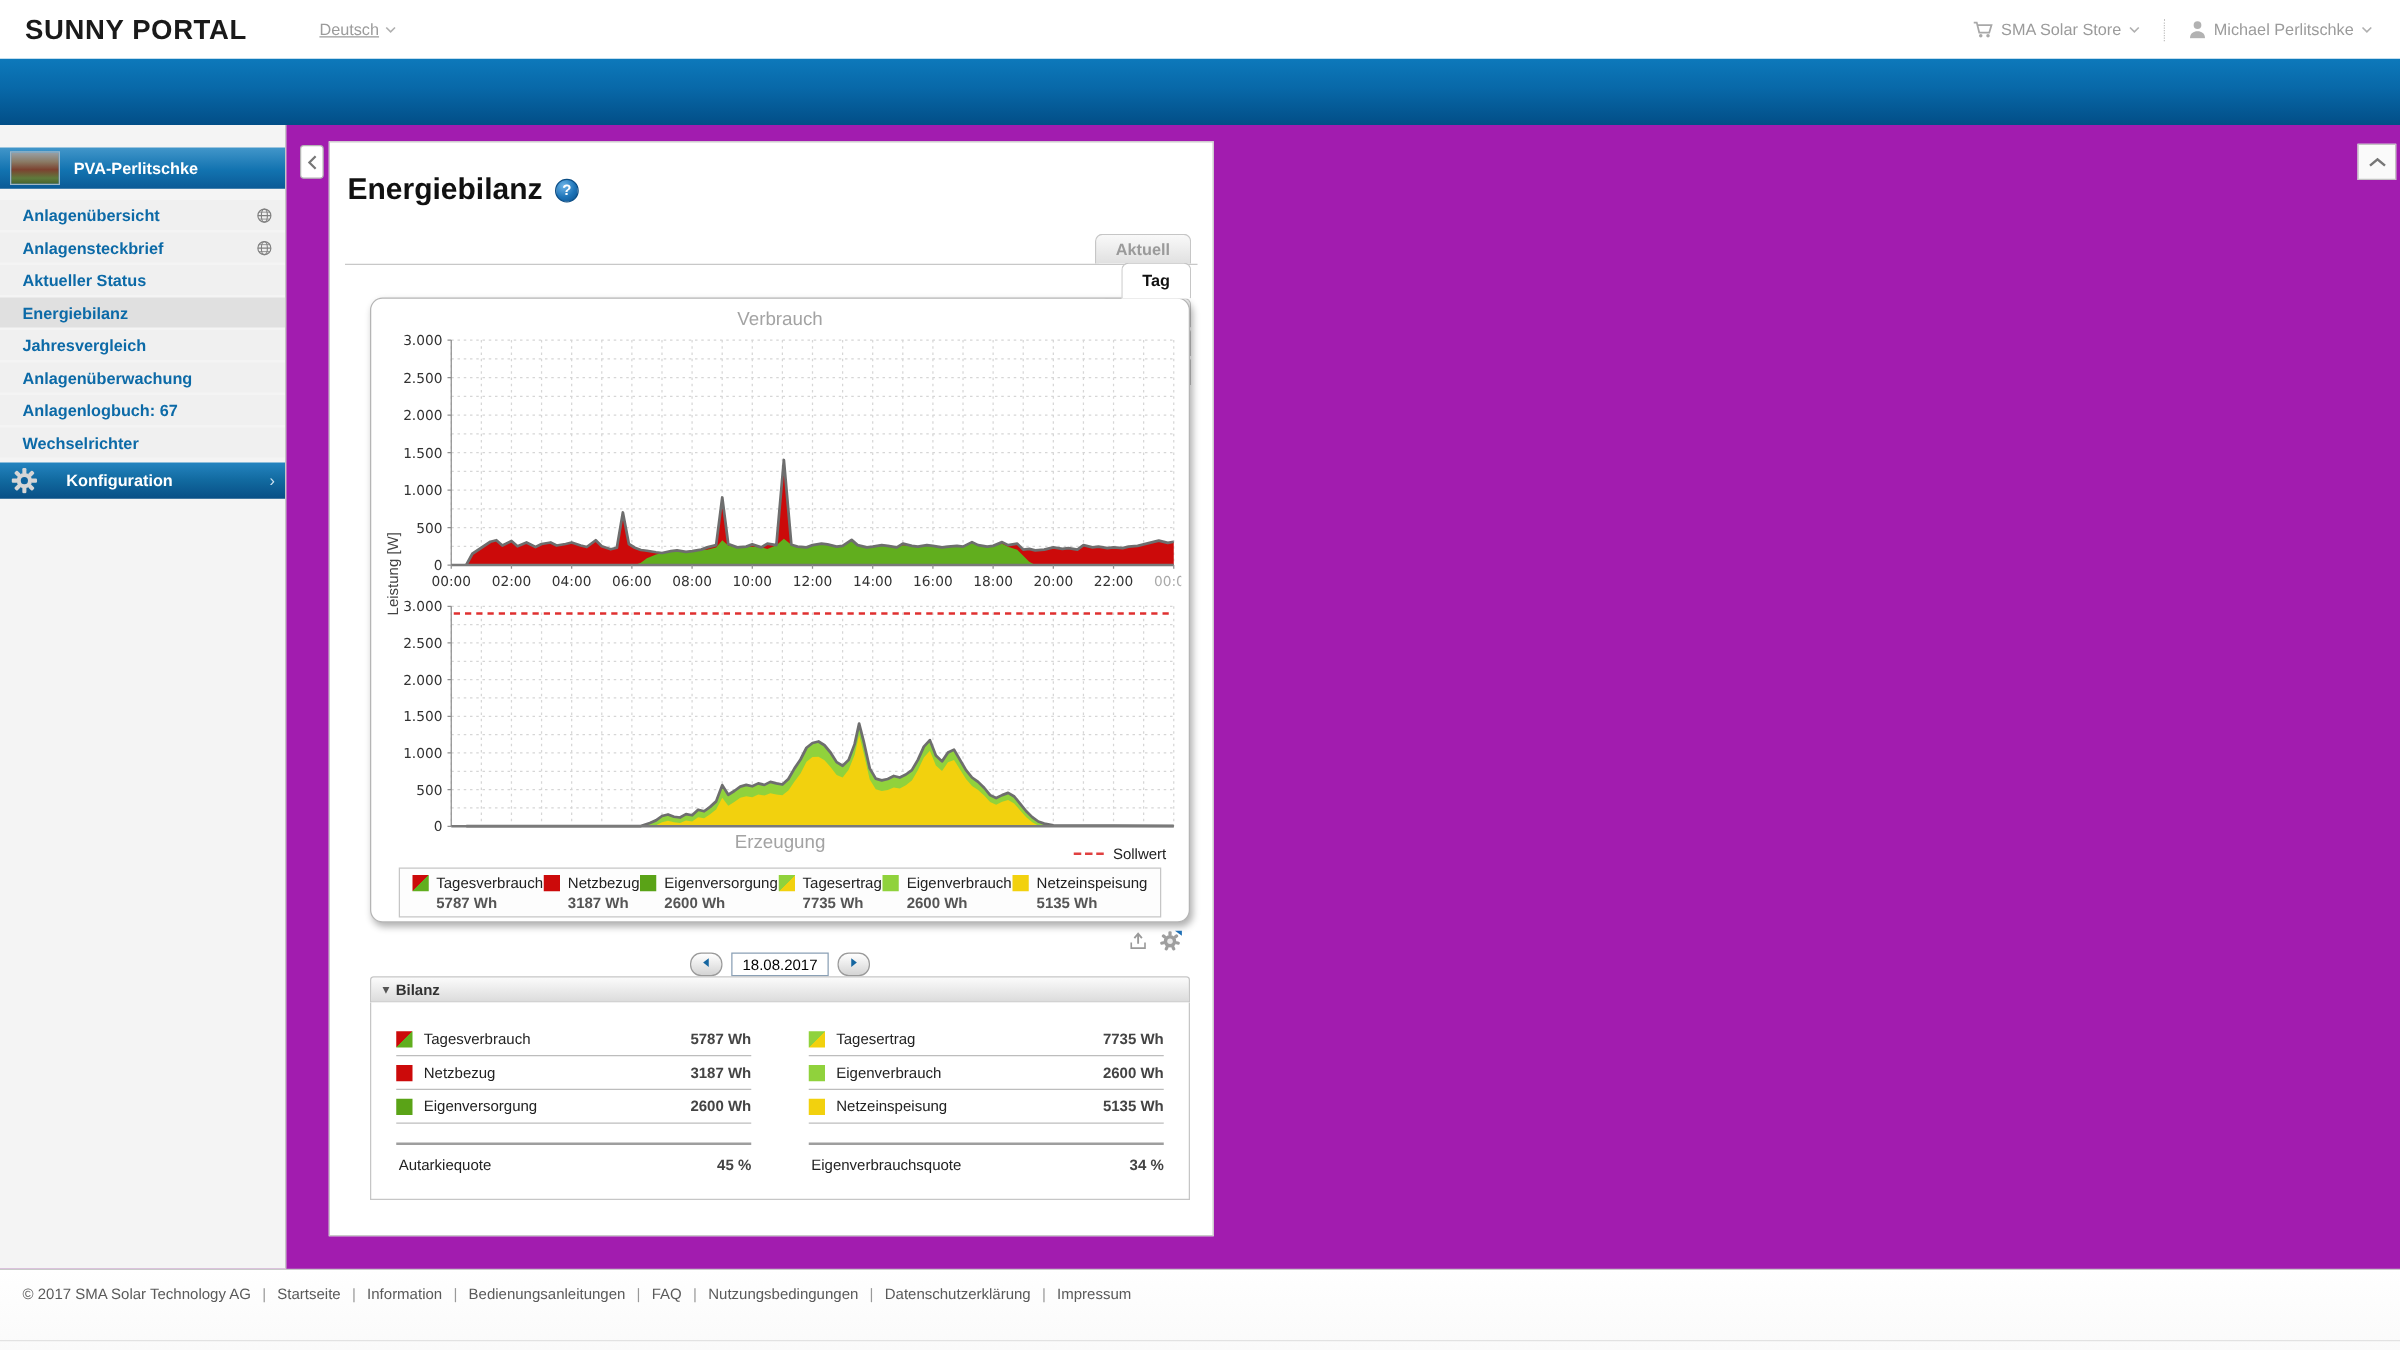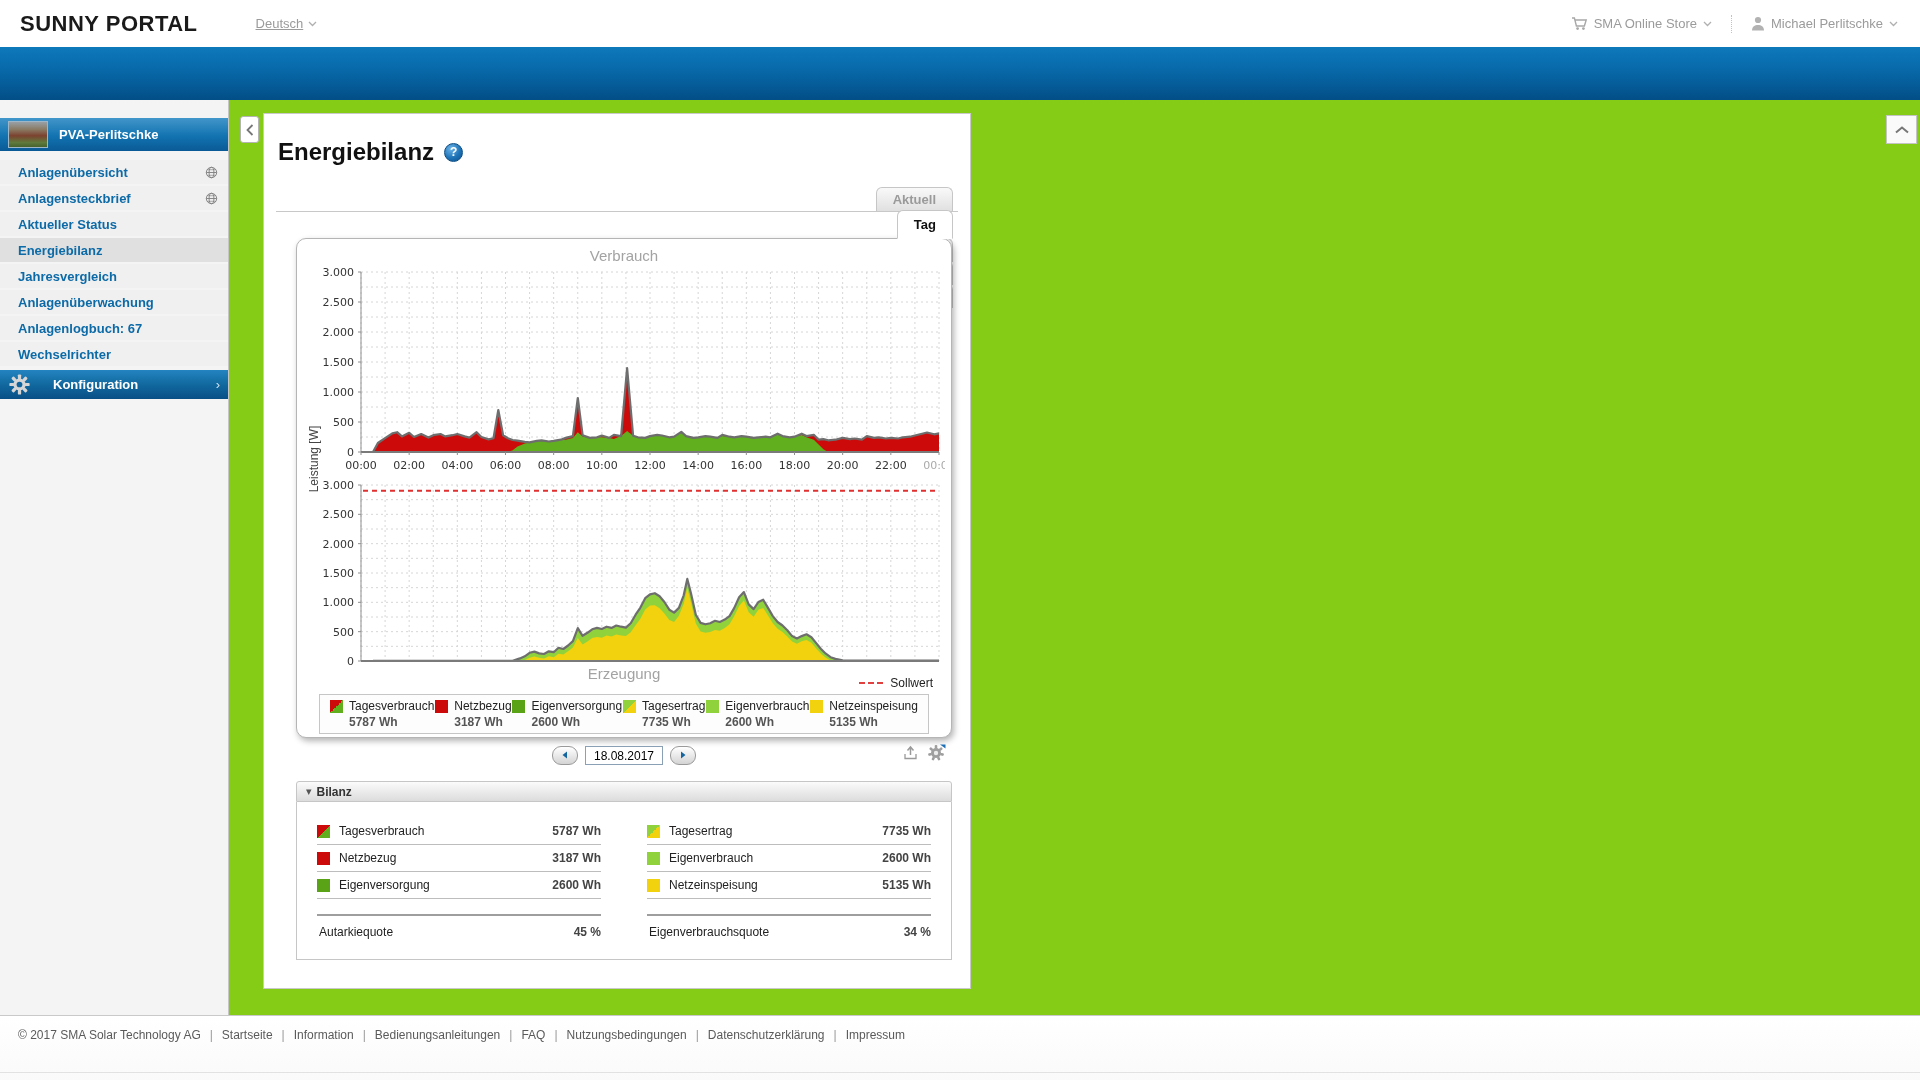--- a/index.html
+++ b/index.html
@@ -14,21 +14,21 @@
   .top-right { margin-left:auto; margin-right:22px; display:flex; align-items:center; gap:7px;
     font-size:13px; color:#9b9b9b; }
   .dotted-sep { height:18px; border-left:1px dotted #c2c2c2; margin:0 12px; }
   .menu-link { display:flex; align-items:center; gap:6px; cursor:pointer; }
 
   
   .blueband { position:absolute; top:47px; left:0; width:1920px; height:53px;
     background:linear-gradient(180deg,#0d79bb 0%,#0868a8 45%,#024e87 100%); }
 
   
-  .main { position:absolute; top:100px; left:0; right:0; height:924px; background:#84cc16; }
+  .main { position:absolute; top:100px; left:0; right:0; height:924px; background:#a21caf; }
 
   
   .sidebar { position:absolute; left:0; top:0; width:229px; height:915px; background:#f4f4f4;
     border-right:1px solid #c5c5c5; }
   .plant-head { margin-top:18px; height:33px; display:flex; align-items:center;
     background:linear-gradient(180deg,#4296ca 0%,#1273b0 55%,#0a5globally,#0a5a96 100%);
     background:linear-gradient(180deg,#4296ca 0%,#1273b0 55%,#0a5a96 100%); cursor:pointer; }
   .plant-photo { width:40px; height:27px; margin-left:8px; border:1px solid #9fb6c6;
     background:linear-gradient(180deg,#98a0a6 0%,#8a7a64 30%,#7c4230 55%,#5f7a3c 82%,#47632e 100%); }
   .plant-name { color:#fff; font-size:13px; font-weight:bold; margin-left:11px; }
@@ -92,21 +92,21 @@
     border:1px solid #c6c6c6; display:flex; align-items:center; justify-content:space-between; padding:0 10px; }
   .lg-item { display:flex; gap:6px; }
   .lg-icon { width:13px; height:13px; margin-top:1px; flex:0 0 13px; }
   .lg-label { font-size:12px; color:#222; }
   .lg-value { font-size:12px; color:#555; font-weight:bold; margin-top:2px; }
 
   
   .datenav { position:absolute; left:32px; width:656px; top:632px; height:22px; text-align:center; }
   .nav-btn { display:inline-block; vertical-align:middle; width:26px; height:19px; border:1px solid #9a9a9a;
     border-radius:9px; background:linear-gradient(#fff,#d4d4d4); cursor:pointer; line-height:15px; }
-  .date-input { display:inline-block; vertical-align:middle; width:78px; height:19px; margin:0 7px;
+  .date-input { display:inline-block; vertical-align:middle; width:78px; height:19px; margin:16px 7px;
     border:1px solid #8aa0b5; font-size:12px; text-align:center; color:#000;
     font-family:"Liberation Sans",sans-serif; }
   .panel-tools { position:absolute; right:24px; top:630px; display:flex; gap:8px; }
   .tool-icon { position:relative; cursor:pointer; }
 
   
   .bilanz { position:absolute; left:32px; top:667px; width:656px; }
   .bilanz-head { height:21px; background:linear-gradient(#fbfbfb,#dcdcdc); border:1px solid #c6c6c6;
     border-radius:3px 3px 0 0; display:flex; align-items:center; padding-left:9px; gap:5px; cursor:pointer; }
   .bilanz-head .tri { color:#555; font-size:11px; }
@@ -141,21 +141,21 @@
         <polyline points="1,1 4.5,4.5 8,1" stroke="#b0b0b0" fill="none" stroke-width="1.3"></polyline>
       </svg>
   </div>
   <div class="top-right">
     <div class="menu-link">
       <svg width="17" height="15">
           <path d="M1 2h2.4l2 8h8l1.8-6H4.4" fill="none" stroke="#a8a8a8" stroke-width="1.4"></path>
           <circle cx="6.6" cy="12.6" r="1.4" fill="#a8a8a8"></circle>
           <circle cx="12.4" cy="12.6" r="1.4" fill="#a8a8a8"></circle>
         </svg>
-      <span>SMA Online Store</span>
+      <span>SMA Solar Store</span>
       <svg width="9" height="6">
           <polyline points="1,1 4.5,4.5 8,1" stroke="#b0b0b0" fill="none" stroke-width="1.3"></polyline>
         </svg>
     </div>
     <div class="dotted-sep"></div>
     <div class="menu-link">
       <svg width="14" height="15">
           <circle cx="7" cy="4" r="3.1" fill="#b2b2b2"></circle>
           <path d="M1 14.5c0-4 2.8-5.6 6-5.6s6 1.6 6 5.6z" fill="#b2b2b2"></path>
         </svg>

